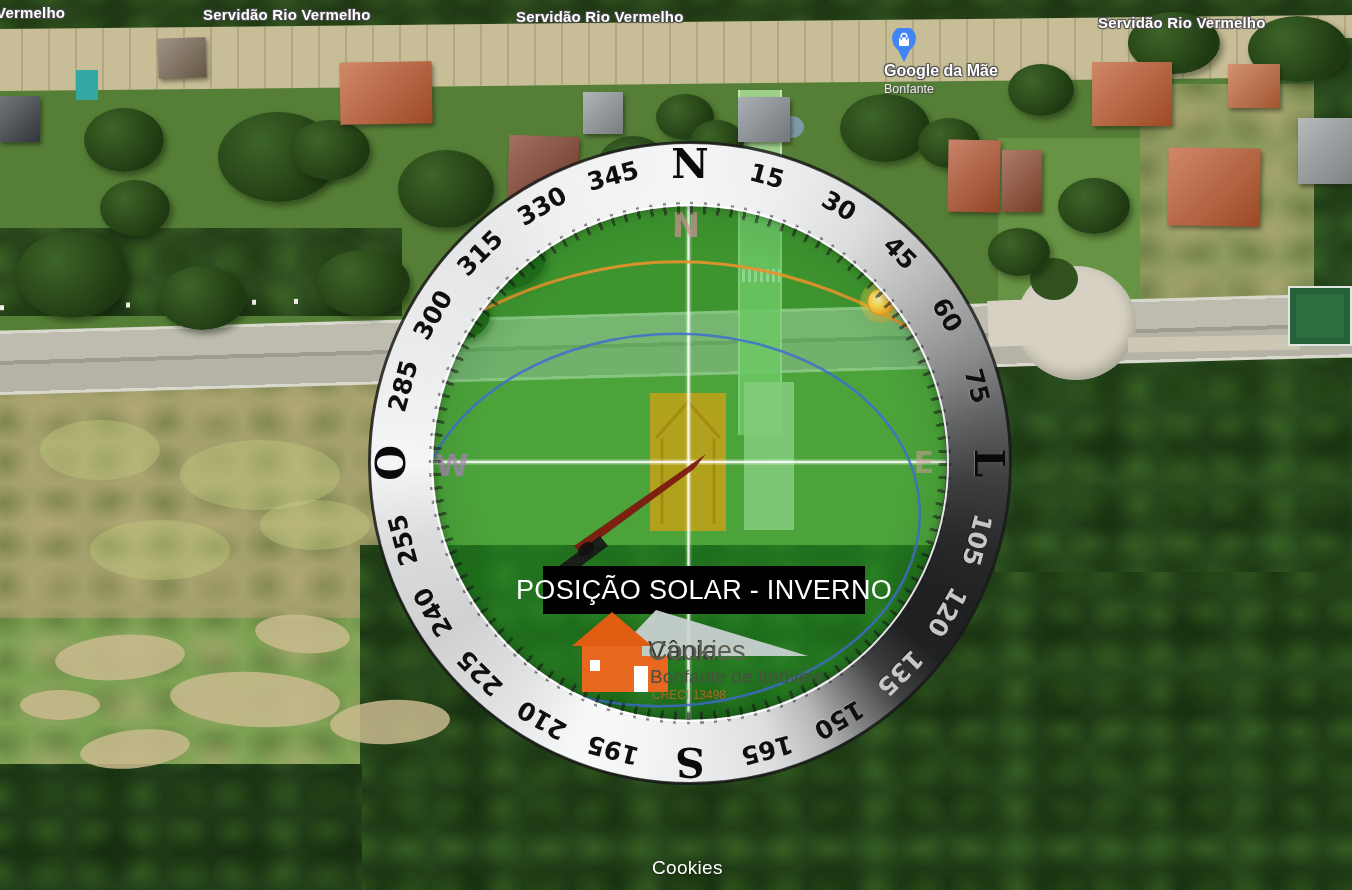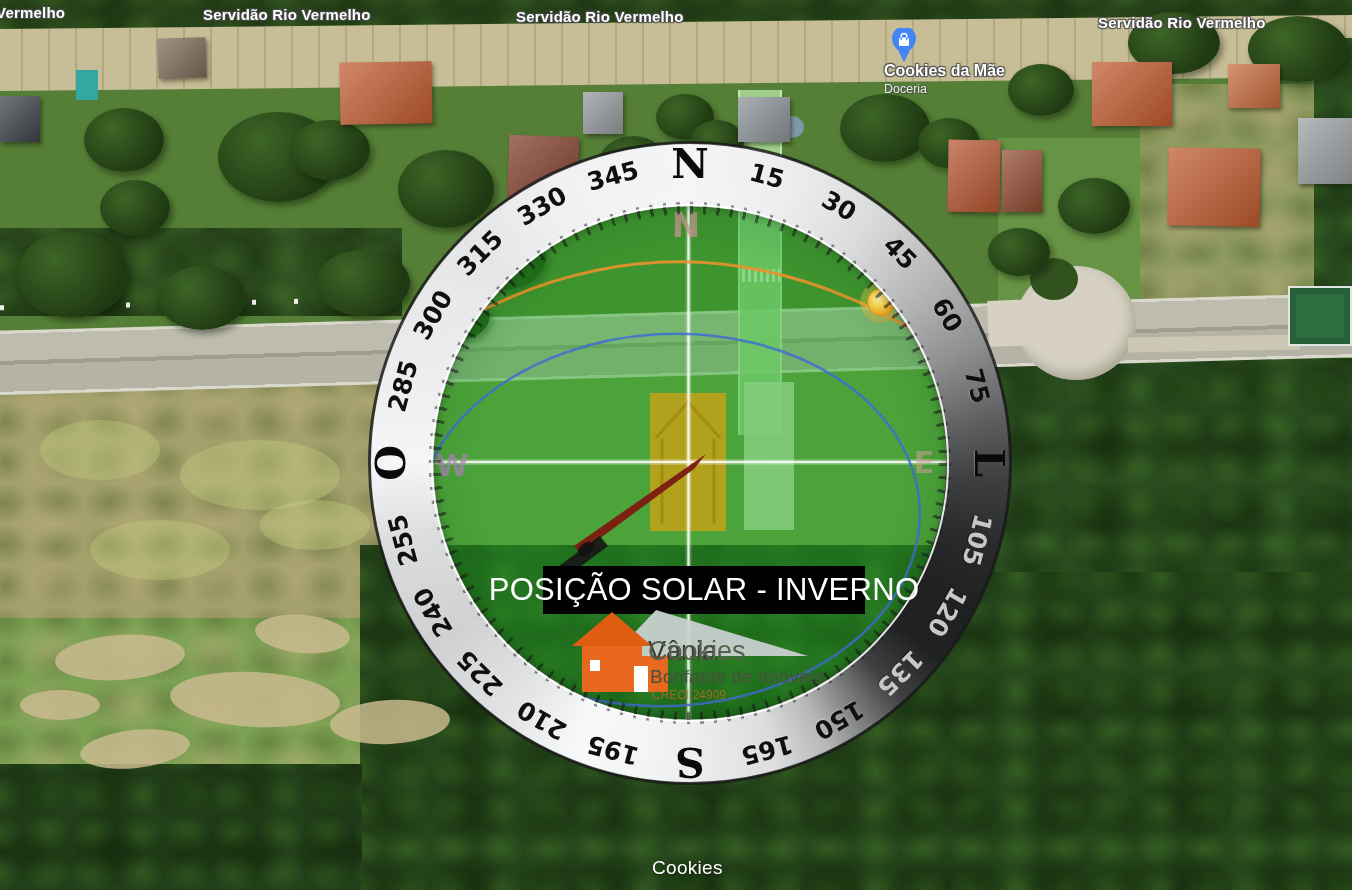--- a/index.html
+++ b/index.html
@@ -101,21 +101,21 @@
   #ring-labels{inset:0;z-index:15;pointer-events:none;}
   .rl{color:#0f0f10;font-family:"DejaVu Sans",sans-serif;font-weight:bold;font-size:25px;
       white-space:nowrap;text-shadow:0 1px 1px rgba(255,255,255,.25);}
   .rl.light{color:#c6c7c9;text-shadow:0 1px 1px rgba(0,0,0,.5);}
   .rl.card{font-family:"DejaVu Serif",serif;font-size:41px;color:#0a0a0b;}
   .wm{font-family:"DejaVu Sans",sans-serif;font-weight:bold;transform:translate(-50%,-50%);}
 
   
   .banner{left:543px;top:566px;width:322px;height:48px;z-index:20;background:#000;
     display:flex;align-items:center;justify-content:center;}
-  .banner span{position:static;color:#fff;font-size:31px;font-weight:500;letter-spacing:.3px;white-space:nowrap;}
+  .banner span{position:static;color:#fff;font-size:27px;font-weight:500;letter-spacing:.3px;white-space:nowrap;}
   .logo{left:560px;top:598px;width:300px;height:120px;z-index:21;}
   .logo-name{left:88px;top:38px;font-size:27px;white-space:nowrap;color:#3a3d33;}
   .logo-name b{font-weight:400;}
   .logo-name i{font-style:normal;font-weight:500;color:#5a5e50;}
   .logo-tag{left:90px;top:68px;font-size:19px;color:#4b4f42;white-space:nowrap;}
   .logo-creci{left:92px;top:90px;font-size:12px;color:#c96a28;opacity:.75;white-space:nowrap;}
   .gattr{left:652px;top:857px;z-index:42;color:#fff;font-size:19px;font-weight:500;letter-spacing:.3px;
     text-shadow:0 1px 2px rgba(0,0,0,.4);}
 </style>
 </head>
@@ -203,22 +203,22 @@
     </div>
 
   <div class="poi">
     <svg width="28" height="36" viewBox="0 0 28 36">
       <path d="M14 34 L7 20 A12 12 0 1 1 21 20 Z" fill="#4285f4"></path>
       <circle cx="14" cy="12.5" r="11" fill="#4285f4"></circle>
       <rect x="9" y="9.5" width="10" height="8.5" rx="1.6" fill="#fff"></rect>
       <path d="M11.2 9.5 V8.2 a2.8 2.8 0 0 1 5.6 0 V9.5" fill="none" stroke="#fff" stroke-width="1.5"></path>
       <path d="M11.2 11.5 V10 M16.8 11.5 V10" stroke="#4285f4" stroke-width="1.4" stroke-linecap="round"></path>
     </svg>
-    <div class="poi-name">Cookies da Mãe</div>
-    <div class="poi-cat">Doceria</div>
+    <div class="poi-name">Google da Mãe</div>
+    <div class="poi-cat">Bonfante</div>
   </div>
 
   <div class="compass">
 
     <div class="c-inner">
       <div class="c-tint"></div>
       <svg width="516" height="516" viewBox="432 205 516 516">
         <defs>
           <radialGradient id="sunG" cx="40%" cy="38%" r="65%">
             <stop offset="0%" stop-color="#fff7c0"></stop>
@@ -304,17 +304,17 @@
       <rect x="56" y="52" width="42" height="36" fill="#e8681f"></rect>
       <polygon points="2,42 42,8 82,42" fill="#e05d12"></polygon>
       <rect x="64" y="62" width="14" height="26" fill="#fff"></rect>
       <rect x="20" y="56" width="10" height="11" fill="#fff"></rect>
     </svg>
     <div class="logo-name">
       <b>Vânia</b>
       <i>Cookies</i>
     </div>
     <div class="logo-tag">Bonfante de Imóveis</div>
-    <div class="logo-creci">CRECI 24909</div>
+    <div class="logo-creci">CRECI 13498</div>
   </div>
 
   <div class="gattr">Cookies</div>
 </div>
 
 </body></html>

